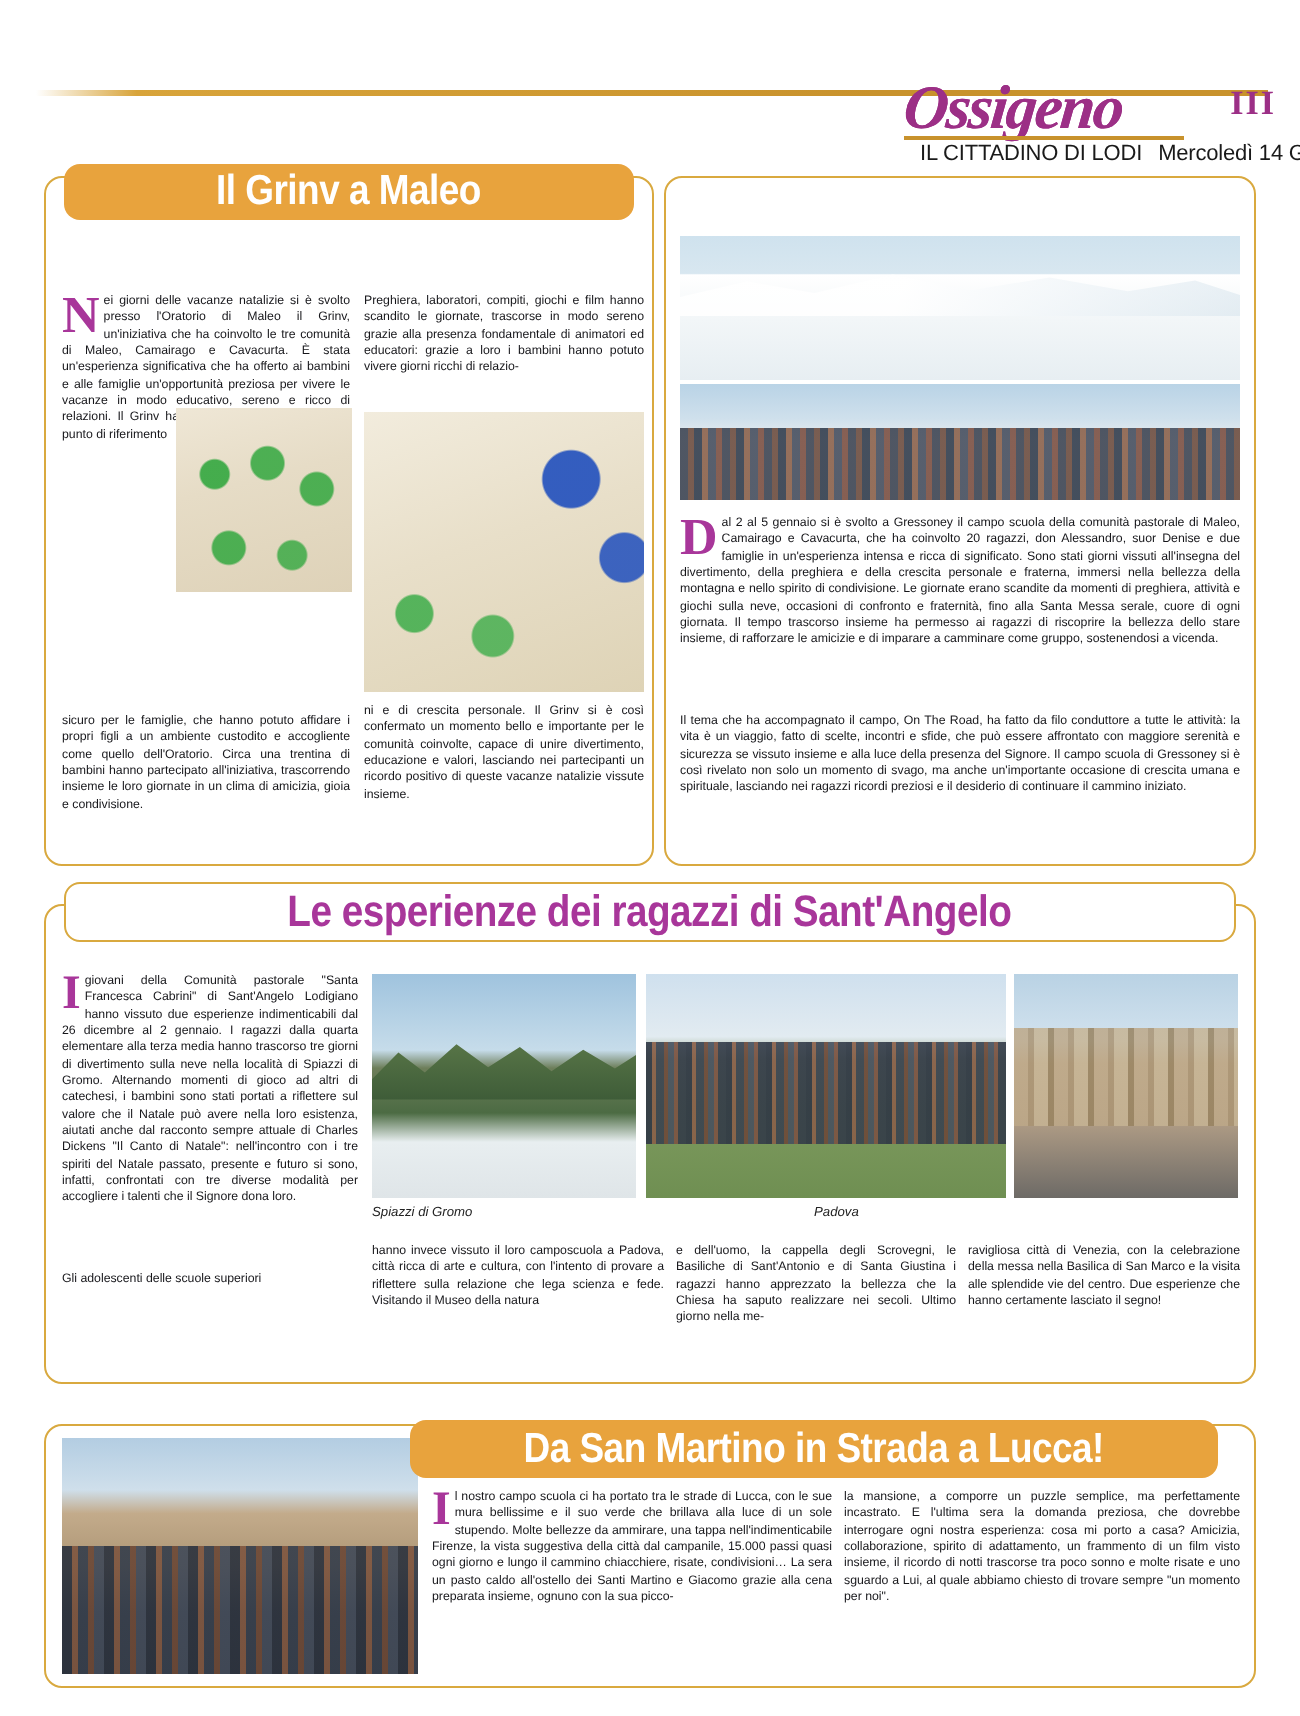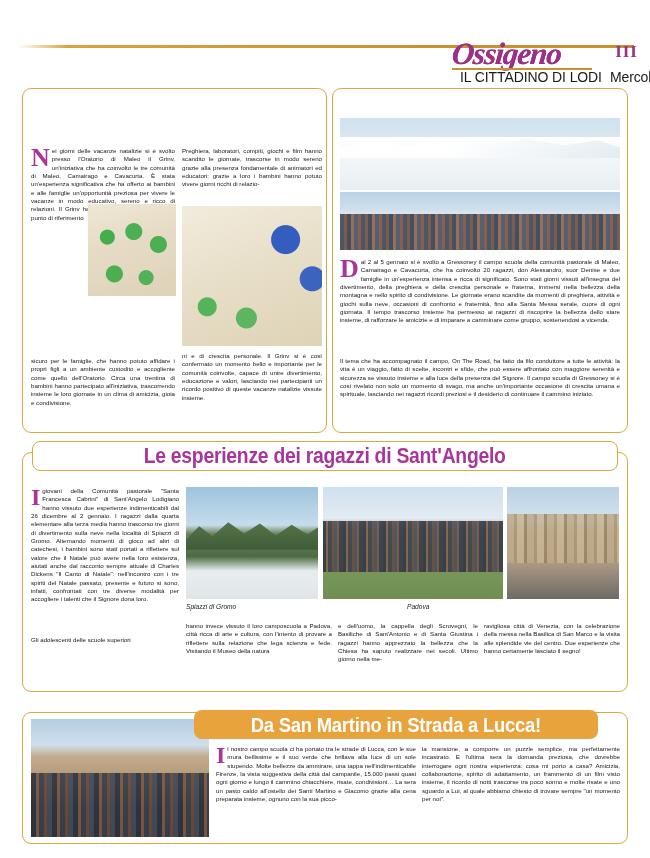--- a/index.html
+++ b/index.html
@@ -45,21 +45,21 @@
     font-weight:bold;font-size:17px;color:#9c2f86;letter-spacing:1px;
   }
   .mast-sub{
     position:absolute;left:452px;top:52px;width:185px;height:13px;
     display:flex;align-items:center;
   }
   .mast-sub .sep{
     display:inline-block;width:1px;height:11px;background:#8a8a8a;margin:0 4px;
   }
   .mast-sub span.txt{
-    font-size:14px;color:#1a1a1a;white-space:nowrap;letter-spacing:-0.1px;
+    font-size:11px;color:#1a1a1a;white-space:nowrap;letter-spacing:-0.1px;
   }
 
   
   .artbox{
     position:absolute;
     border:1.4px solid #d9a93f;
     border-radius:9px;
     background:#ffffff;
     box-sizing:border-box;
   }
@@ -207,20 +207,23 @@
     <div class="roman">III</div>
     <div class="mast-sub">
       <span class="sep"></span>
       <span class="txt">IL CITTADINO DI LODI</span>
       <span class="sep"></span>
       <span class="txt">Mercoledì 14 Gennaio 2026</span>
     </div>
   </div>
 
   <div class="artbox" style="left:22px;top:88px;width:305px;height:345px;"></div>
+  <div class="banner orange" style="left:32px;top:82px;width:285px;height:28px;">
+    <span class="banner-txt">Il Grinv a Maleo</span>
+  </div>
 
   <div class="col" style="left:31px;top:147px;width:144px;">
     <p><span class="dropcap">N</span><span>ei giorni delle vacanze natalizie si è svolto presso l'Oratorio di Maleo il Grinv, un'iniziativa che ha coinvolto le tre comunità di Maleo, Camairago e Cavacurta. È stata un'esperienza significativa che ha offerto ai bambini e alle famiglie un'opportunità preziosa per vivere le vacanze in modo educativo, sereno e ricco di relazioni. Il Grinv ha rappresentato innanzitutto un punto di riferimento</span></p>
   </div>
 
   <div class="photo ph-craft" style="left:88px;top:204px;width:88px;height:92px;"></div>
 
   <div class="col" style="left:31px;top:357px;width:144px;">
     <p>sicuro per le famiglie, che hanno potuto affidare i propri figli a un ambiente custodito e accogliente come quello dell'Oratorio. Circa una trentina di bambini hanno partecipato all'iniziativa, trascorrendo insieme le loro giornate in un clima di amicizia, gioia e condivisione.</p>
   </div>
@@ -271,21 +274,21 @@
     <p>hanno invece vissuto il loro camposcuola a Padova, città ricca di arte e cultura, con l'intento di provare a riflettere sulla relazione che lega scienza e fede. Visitando il Museo della natura</p>
   </div>
   <div class="col" style="left:338px;top:622px;width:140px;">
     <p>e dell'uomo, la cappella degli Scrovegni, le Basiliche di Sant'Antonio e di Santa Giustina i ragazzi hanno apprezzato la bellezza che la Chiesa ha saputo realizzare nei secoli. Ultimo giorno nella me-</p>
   </div>
   <div class="col" style="left:484px;top:622px;width:136px;">
     <p>ravigliosa città di Venezia, con la celebrazione della messa nella Basilica di San Marco e la visita alle splendide vie del centro. Due esperienze che hanno certamente lasciato il segno!</p>
   </div>
 
   <div class="artbox" style="left:22px;top:712px;width:606px;height:132px;"></div>
-  <div class="banner orange" style="left:194px;top:710px;width:404px;height:29px;">
+  <div class="banner orange" style="left:205px;top:710px;width:404px;height:29px;">
     <span class="banner-txt">Da San Martino in Strada a Lucca!</span>
   </div>
 
   <div class="photo ph-lucca" style="left:31px;top:719px;width:178px;height:118px;"></div>
 
   <div class="col" style="left:216px;top:745px;width:200px;">
     <p><span class="dropcap small">I</span><span>l nostro campo scuola ci ha portato tra le strade di Lucca, con le sue mura bellissime e il suo verde che brillava alla luce di un sole stupendo. Molte bellezze da ammirare, una tappa nell'indimenticabile Firenze, la vista suggestiva della città dal campanile, 15.000 passi quasi ogni giorno e lungo il cammino chiacchiere, risate, condivisioni… La sera un pasto caldo all'ostello dei Santi Martino e Giacomo grazie alla cena preparata insieme, ognuno con la sua picco-</span></p>
   </div>
   <div class="col" style="left:422px;top:745px;width:198px;">
     <p>la mansione, a comporre un puzzle semplice, ma perfettamente incastrato. E l'ultima sera la domanda preziosa, che dovrebbe interrogare ogni nostra esperienza: cosa mi porto a casa? Amicizia, collaborazione, spirito di adattamento, un frammento di un film visto insieme, il ricordo di notti trascorse tra poco sonno e molte risate e uno sguardo a Lui, al quale abbiamo chiesto di trovare sempre "un momento per noi".</p>

